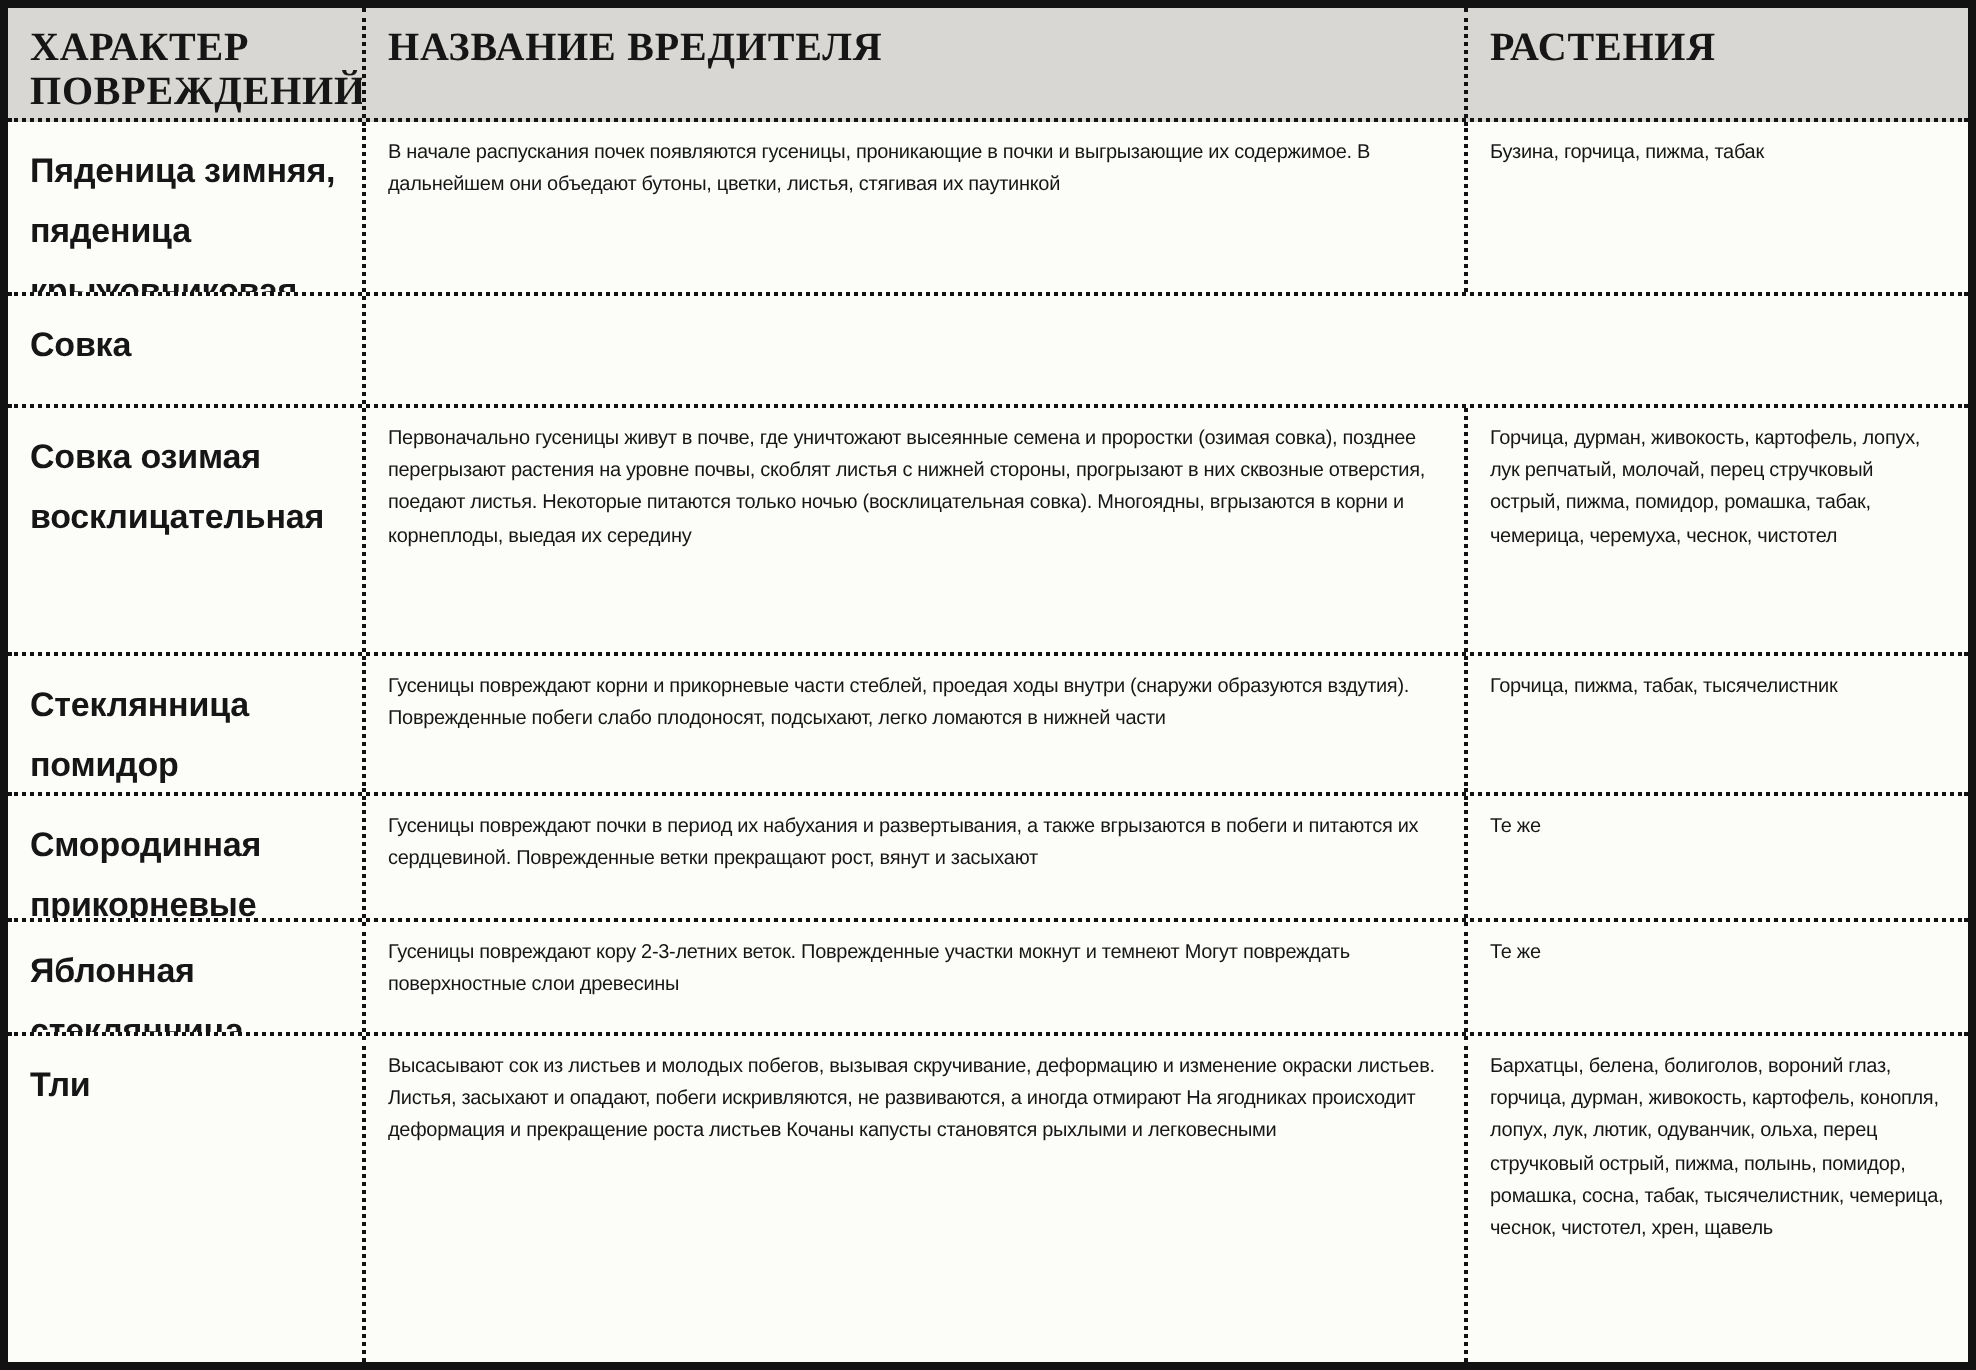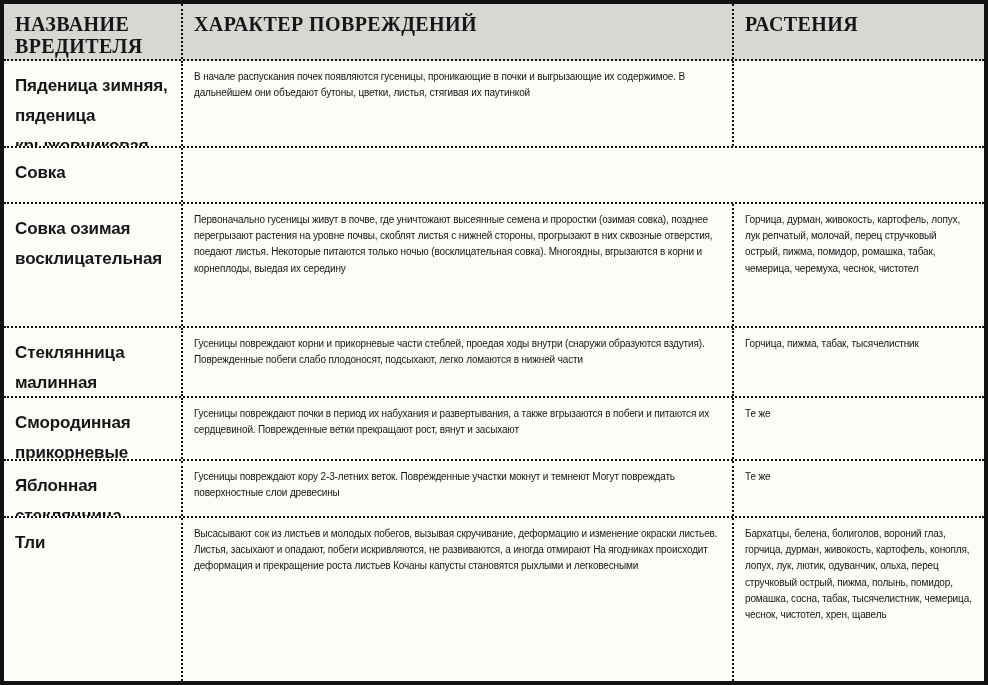--- a/index.html
+++ b/index.html
@@ -63,42 +63,43 @@
     line-height: 1.62;
     letter-spacing: -0.15px;
   }
 </style>
 </head>
 <body>
 
 <div class="page">
 
   <div class="row header-row">
+    <div class="cell c2 th">ХАРАКТЕР ПОВРЕЖДЕНИЙ</div>
     <div class="cell c1 th">НАЗВАНИЕ ВРЕДИТЕЛЯ</div>
-    <div class="cell c2 th">ХАРАКТЕР ПОВРЕЖДЕНИЙ</div>
     <div class="cell c3 th">РАСТЕНИЯ</div>
   </div>
 
   <div class="row hr1">
     <div class="cell c1 pest">Пяденица зимняя, пяденица крыжовниковая</div>
     <div class="cell c2 damage">В начале распускания почек появляются гусеницы, проникающие в почки и выгрызающие их содержимое. В дальнейшем они объедают бутоны, цветки, листья, стягивая их паутинкой</div>
+    <div class="cell c3 plants">Бузина, горчица, пижма, табак</div>
   </div>
 
   <div class="row hr2">
     <div class="cell c1 pest">Совка</div>
   </div>
 
   <div class="row hr3">
     <div class="cell c1 pest">Совка озимая восклицательная</div>
     <div class="cell c2 damage">Первоначально гусеницы живут в почве, где уничтожают высеянные семена и проростки (озимая совка), позднее перегрызают растения на уровне почвы, скоблят листья с нижней стороны, прогрызают в них сквозные отверстия, поедают листья. Некоторые питаются только ночью (восклицательная совка). Многоядны, вгрызаются в корни и корнеплоды, выедая их середину</div>
     <div class="cell c3 plants">Горчица, дурман, живокость, картофель, лопух, лук репчатый, молочай, перец стручковый острый, пижма, помидор, ромашка, табак, чемерица, черемуха, чеснок, чистотел</div>
   </div>
 
   <div class="row hr4">
-    <div class="cell c1 pest">Стеклянница малинная</div>
+    <div class="cell c1 pest">Стеклянница помидор</div>
     <div class="cell c2 damage">Гусеницы повреждают корни и прикорневые части стеблей, проедая ходы внутри (снаружи образуются вздутия). Поврежденные побеги слабо плодоносят, подсыхают, легко ломаются в нижней части</div>
     <div class="cell c3 plants">Горчица, пижма, табак, тысячелистник</div>
   </div>
 
   <div class="row hr5">
     <div class="cell c1 pest">Смородинная прикорневые</div>
     <div class="cell c2 damage">Гусеницы повреждают почки в период их набухания и развертывания, а также вгрызаются в побеги и питаются их сердцевиной. Поврежденные ветки прекращают рост, вянут и засыхают</div>
     <div class="cell c3 plants">Те же</div>
   </div>
 

